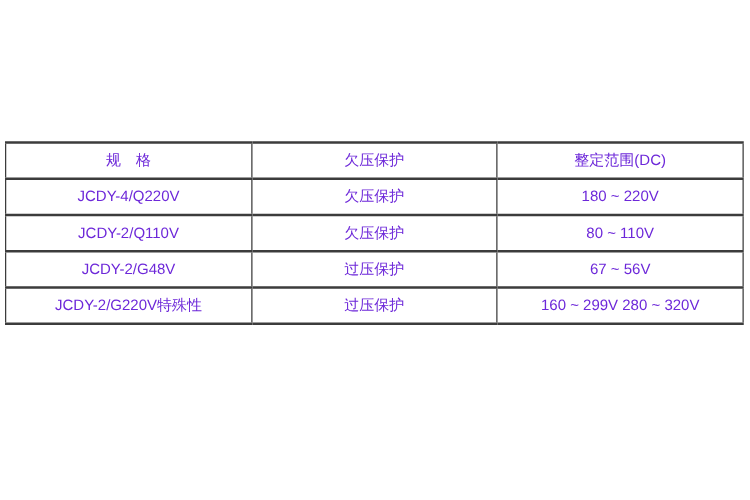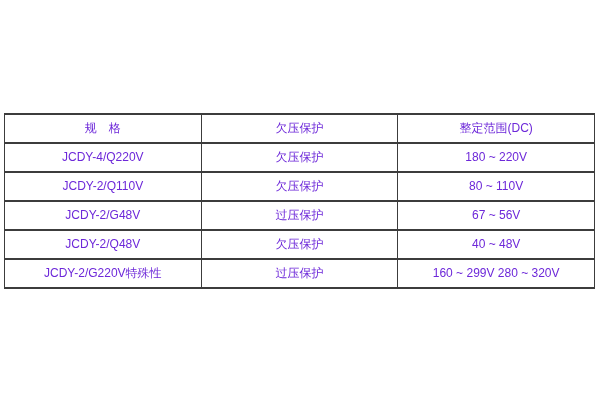--- a/index.html
+++ b/index.html
@@ -69,25 +69,20 @@
     <td>欠压保护</td>
     <td>80 ~ 110V</td>
   </tr>
 
   <tr>
     <td>JCDY-2/G48V</td>
     <td>过压保护</td>
     <td>67 ~ 56V</td>
   </tr>
 
-  <tr>
-    <td>JCDY-2/Q48V</td>
-    <td>欠压保护</td>
-    <td>40 ~ 48V</td>
-  </tr>
 
   <tr>
     <td>JCDY-2/G220V特殊性</td>
     <td>过压保护</td>
     <td>160 ~ 299V  280 ~ 320V</td>
   </tr>
 </tbody>
   </table>
 </div>
 

